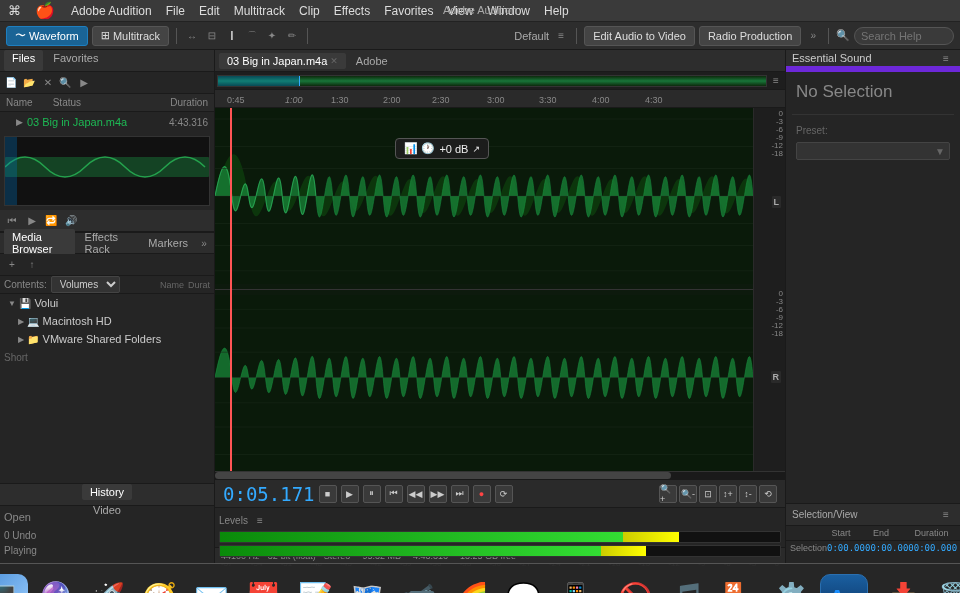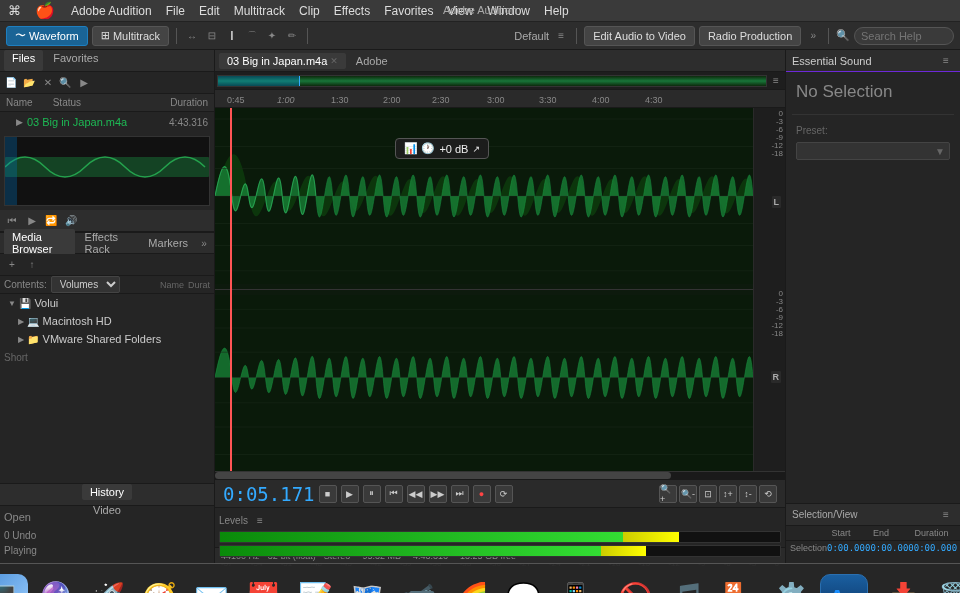--- a/index.html
+++ b/index.html
@@ -369,21 +369,21 @@
       width: 175px;
       min-width: 175px;
       background: #252525;
       border-left: 1px solid #1a1a1a;
       display: flex;
       flex-direction: column;
     }
     .right-panel-header {
       display: flex; align-items: center;
       height: 22px; background: #2d2d2d;
-      border-bottom: 1px solid #6d28d9;
+      border-bottom: 6px solid #6d28d9;
       padding: 0 6px;
       font-size: 11px; color: #ccc; justify-content: center;
     }
     .essential-sound-area {
       padding: 6px;
       flex: 1;
     }
     .es-no-selection { font-size: 17px; color: #888; padding: 4px; }
     .es-preset-label { font-size: 10px; color: #666; padding: 2px 4px; }
 
@@ -638,21 +638,21 @@
         <div style="position:absolute;left:0;top:0;width:100%;height:100%;background:linear-gradient(to bottom,#0a3a0a,#1db954,#0a3a0a);opacity:0.6;"></div>
         <div style="position:absolute;left:0;top:0;width:15%;height:100%;background:rgba(0,150,255,0.3);border-right:1px solid #3af;"></div>
       </div>
       <div class="icon-btn" style="width:14px;height:14px;">≡</div>
     </div>
 
     <div class="timeline-ruler">
       <div style="width:8px;min-width:8px;background:#2a2a2a;"></div>
       <div class="ruler-marks">
         <span class="ruler-label" style="left:0px;">0:45</span>
-        <span class="ruler-label" style="left:50px;font-style:italic;">1:00</span>
+        <span class="ruler-label" style="left:58px;font-style:italic;">1:00</span>
         <span class="ruler-label" style="left:104px;">1:30</span>
         <span class="ruler-label" style="left:156px;">2:00</span>
         <span class="ruler-label" style="left:205px;">2:30</span>
         <span class="ruler-label" style="left:260px;">3:00</span>
         <span class="ruler-label" style="left:312px;">3:30</span>
         <span class="ruler-label" style="left:365px;">4:00</span>
         <span class="ruler-label" style="left:418px;">4:30</span>
       </div>
     </div>
 

